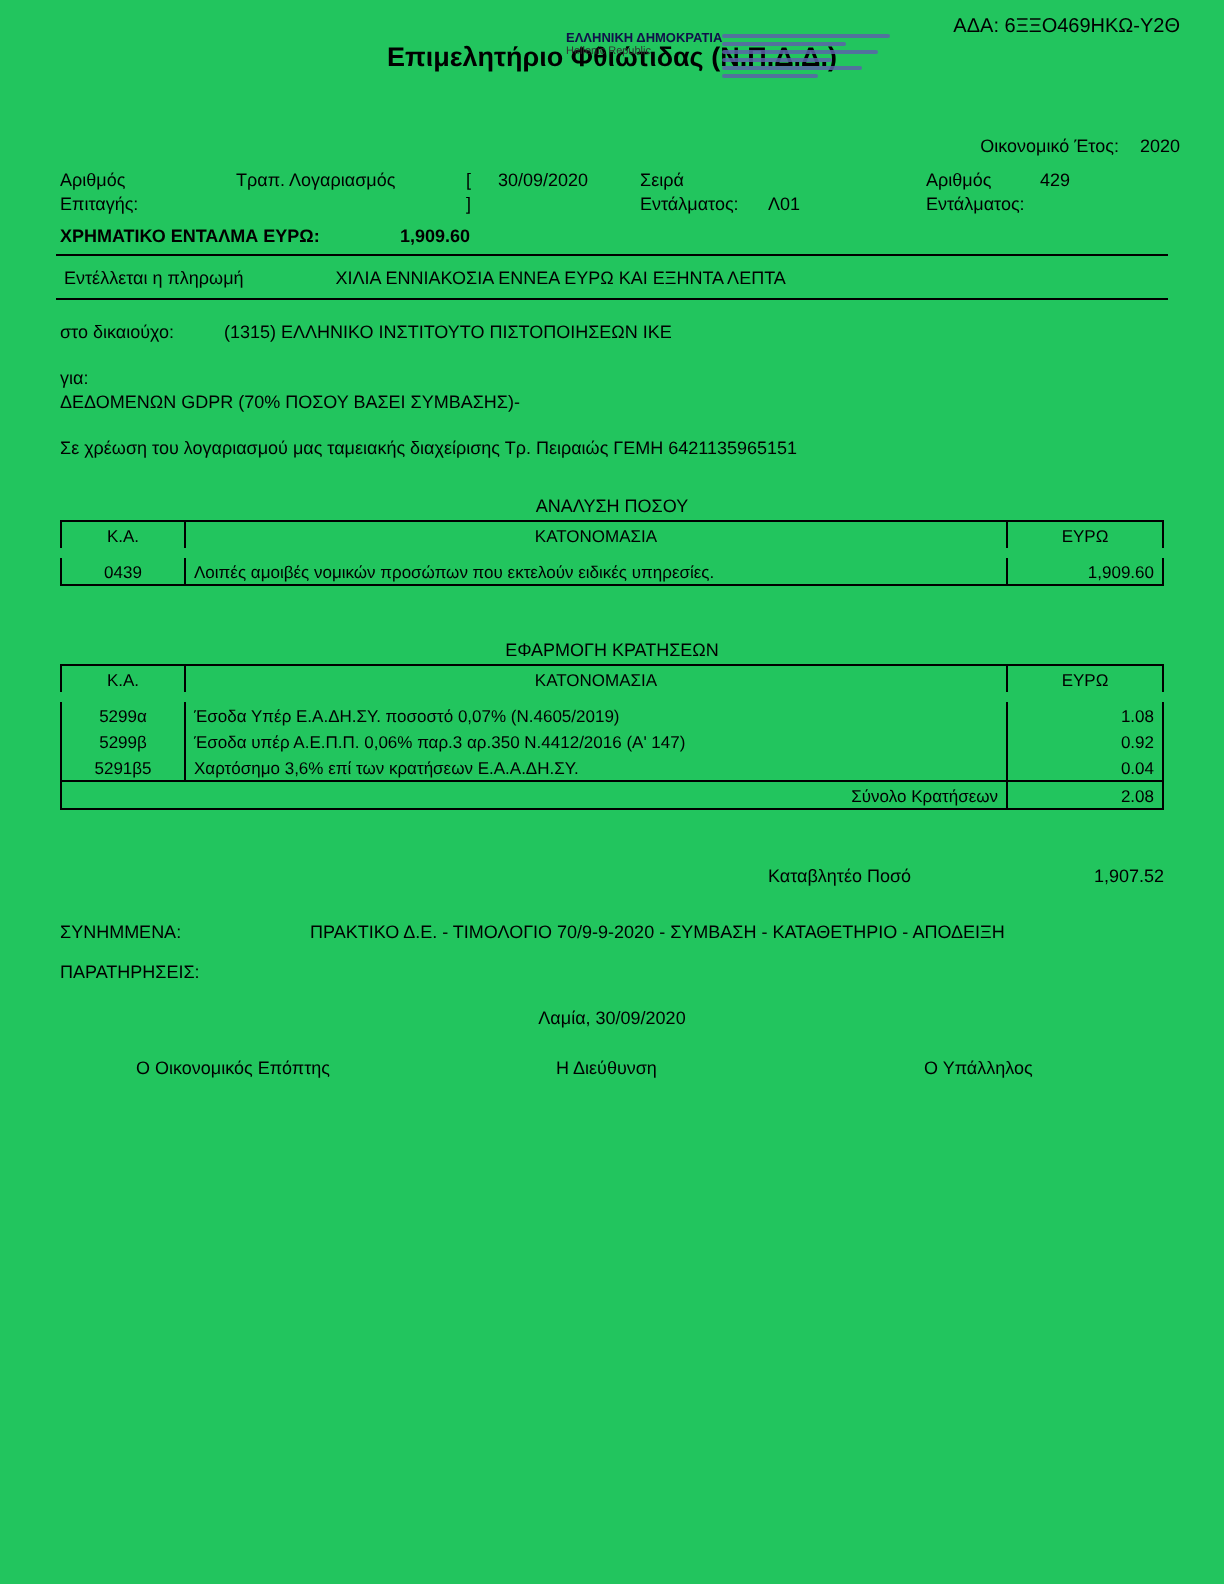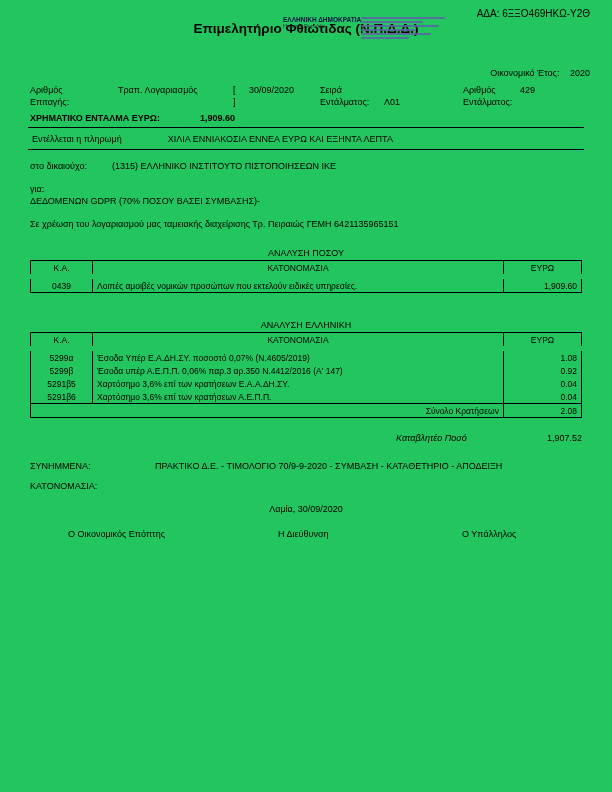--- a/index.html
+++ b/index.html
@@ -36,21 +36,21 @@
   table.tbl { border-collapse:collapse; width:100%; border:1px solid #000; font-size:8.5px; table-layout:fixed; }
   table.tbl th, table.tbl td { border-left:1px solid #000; border-right:1px solid #000; padding:1px 4px; height:11px; }
   table.tbl th { font-weight:normal; text-align:center; border-bottom:5px solid #22c55e; }
   .col-ka { width:62px; }
   .col-eur { width:78px; }
   td.ka { text-align:center; }
   td.eur { text-align:right; }
   tr.total-row td { border-top:1px solid #000; }
   td.total-label { text-align:right; padding-right:10px; }
 
-  .payable-label { top:433px; left:396px;font-style:italic; }
+  .payable-label { top:433px; left:384px; }
   .payable-value { top:433px; right:30px; text-align:right; }
 
   .sig { font-size:9px; }
 </style>
 </head>
 <body>
 
 <div class="page">
 
   <div class="abs ada">
@@ -130,21 +130,21 @@
         <tr>
           <td class="ka">0439</td>
           <td>Λοιπές αμοιβές νομικών προσώπων που εκτελούν ειδικές υπηρεσίες.</td>
           <td class="eur">1,909.60</td>
         </tr>
       </tbody>
     </table>
   </div>
 
   <div class="tbl-wrap" style="top:320px">
-    <div class="tbl-title">ΑΝΑΛΥΣΗ ΕΛΛΗΝΙΚΗ</div>
+    <div class="tbl-title">ΕΦΑΡΜΟΓΗ ΚΡΑΤΗΣΕΩΝ</div>
     <table class="tbl">
       <colgroup>
           <col class="col-ka">
           <col>
           <col class="col-eur">
         </colgroup>
       <thead>
         <tr>
           <th>Κ.Α.</th>
           <th>ΚΑΤΟΝΟΜΑΣΙΑ</th>
@@ -160,39 +160,34 @@
         <tr>
           <td class="ka">5299β</td>
           <td>Έσοδα υπέρ Α.Ε.Π.Π. 0,06% παρ.3 αρ.350 Ν.4412/2016 (Α' 147)</td>
           <td class="eur">0.92</td>
         </tr>
         <tr>
           <td class="ka">5291β5</td>
           <td>Χαρτόσημο 3,6% επί των κρατήσεων Ε.Α.Α.ΔΗ.ΣΥ.</td>
           <td class="eur">0.04</td>
         </tr>
-        <tr>
-          <td class="ka">5291β6</td>
-          <td>Χαρτόσημο 3,6% επί των κρατήσεων Α.Ε.Π.Π.</td>
-          <td class="eur">0.04</td>
-        </tr>
         <tr class="total-row">
           <td colspan="2" class="total-label">Σύνολο Κρατήσεων</td>
           <td class="eur">2.08</td>
         </tr>
       </tbody>
     </table>
   </div>
 
   <span class="abs payable-label">Καταβλητέο Ποσό</span>
   <span class="abs payable-value">1,907.52</span>
 
   <span class="abs" style="top:461px; left:30px">ΣΥΝΗΜΜΕΝΑ:</span>
   <span class="abs" style="top:461px; left:155px">ΠΡΑΚΤΙΚΟ Δ.Ε. - ΤΙΜΟΛΟΓΙΟ 70/9-9-2020 - ΣΥΜΒΑΣΗ - ΚΑΤΑΘΕΤΗΡΙΟ - ΑΠΟΔΕΙΞΗ</span>
-  <span class="abs" style="top:481px; left:30px">ΚΑΤΟΝΟΜΑΣΙΑ:</span>
+  <span class="abs" style="top:481px; left:30px">ΠΑΡΑΤΗΡΗΣΕΙΣ:</span>
 
   <span class="abs" style="top:504px; left:0; width:612px; text-align:center">Λαμία, 30/09/2020</span>
 
   <span class="abs sig" style="top:529px; left:68px">Ο Οικονομικός Επόπτης</span>
   <span class="abs sig" style="top:529px; left:278px">Η Διεύθυνση</span>
   <span class="abs sig" style="top:529px; left:462px">Ο Υπάλληλος</span>
 
 </div>
 
 </body></html>

